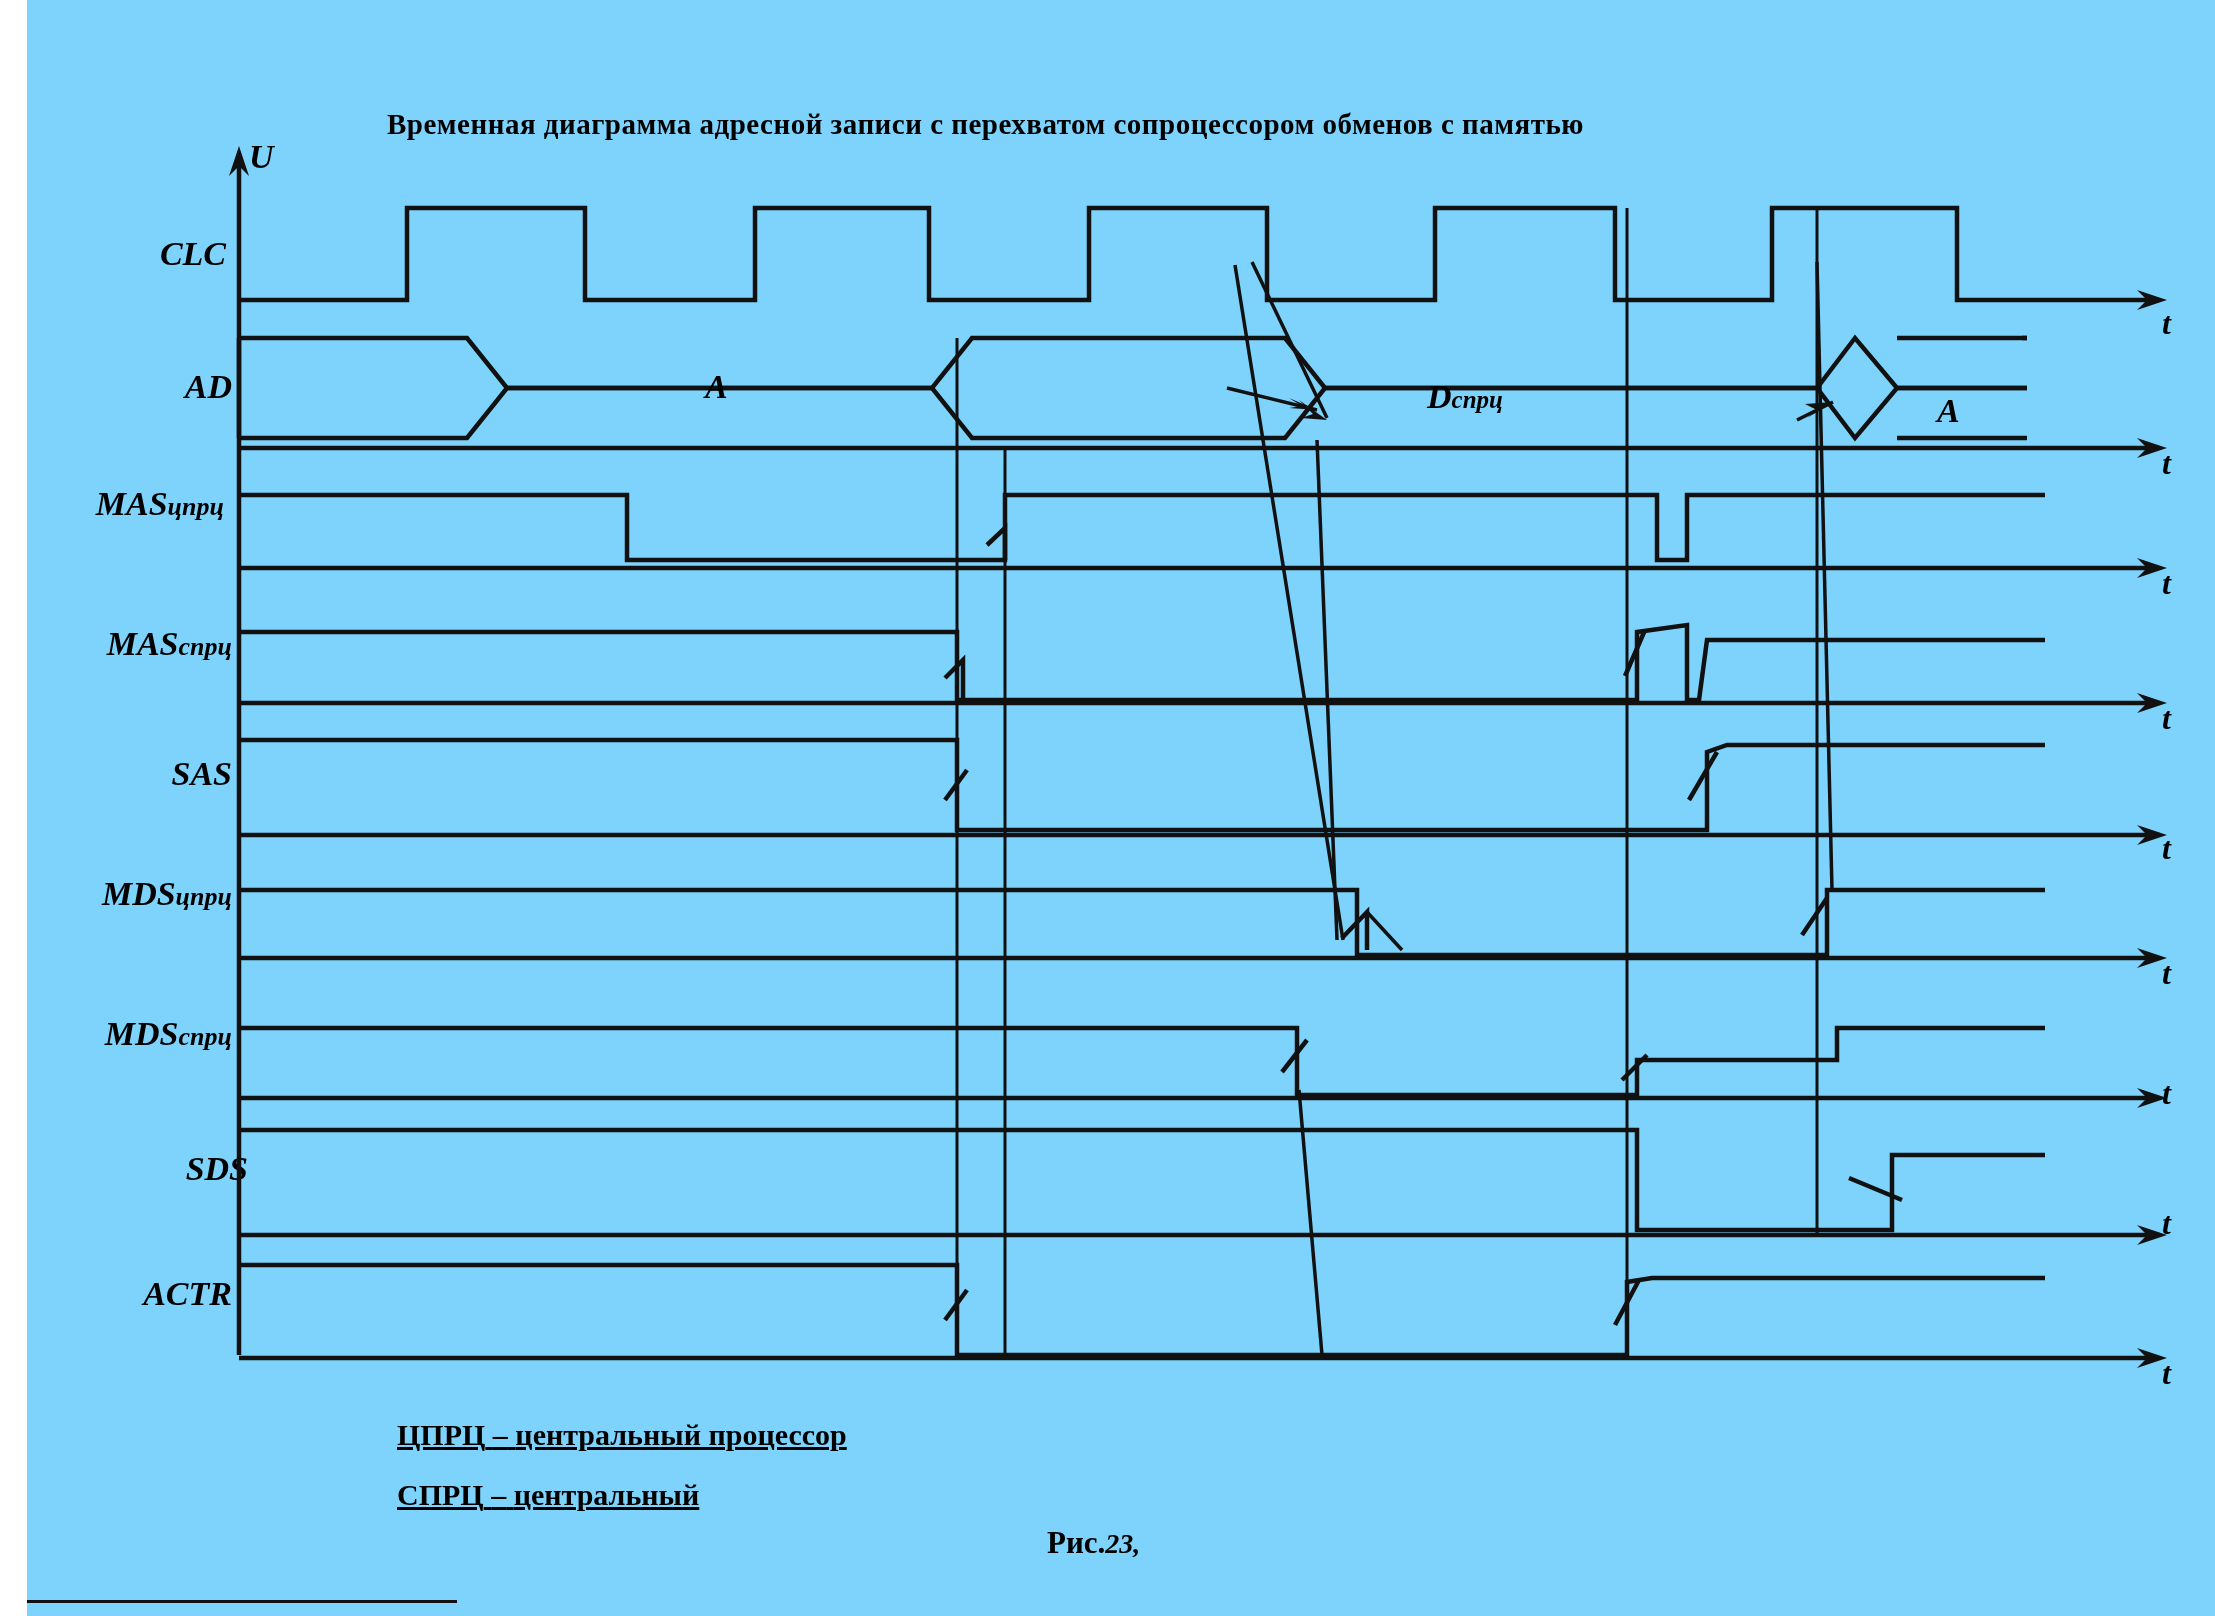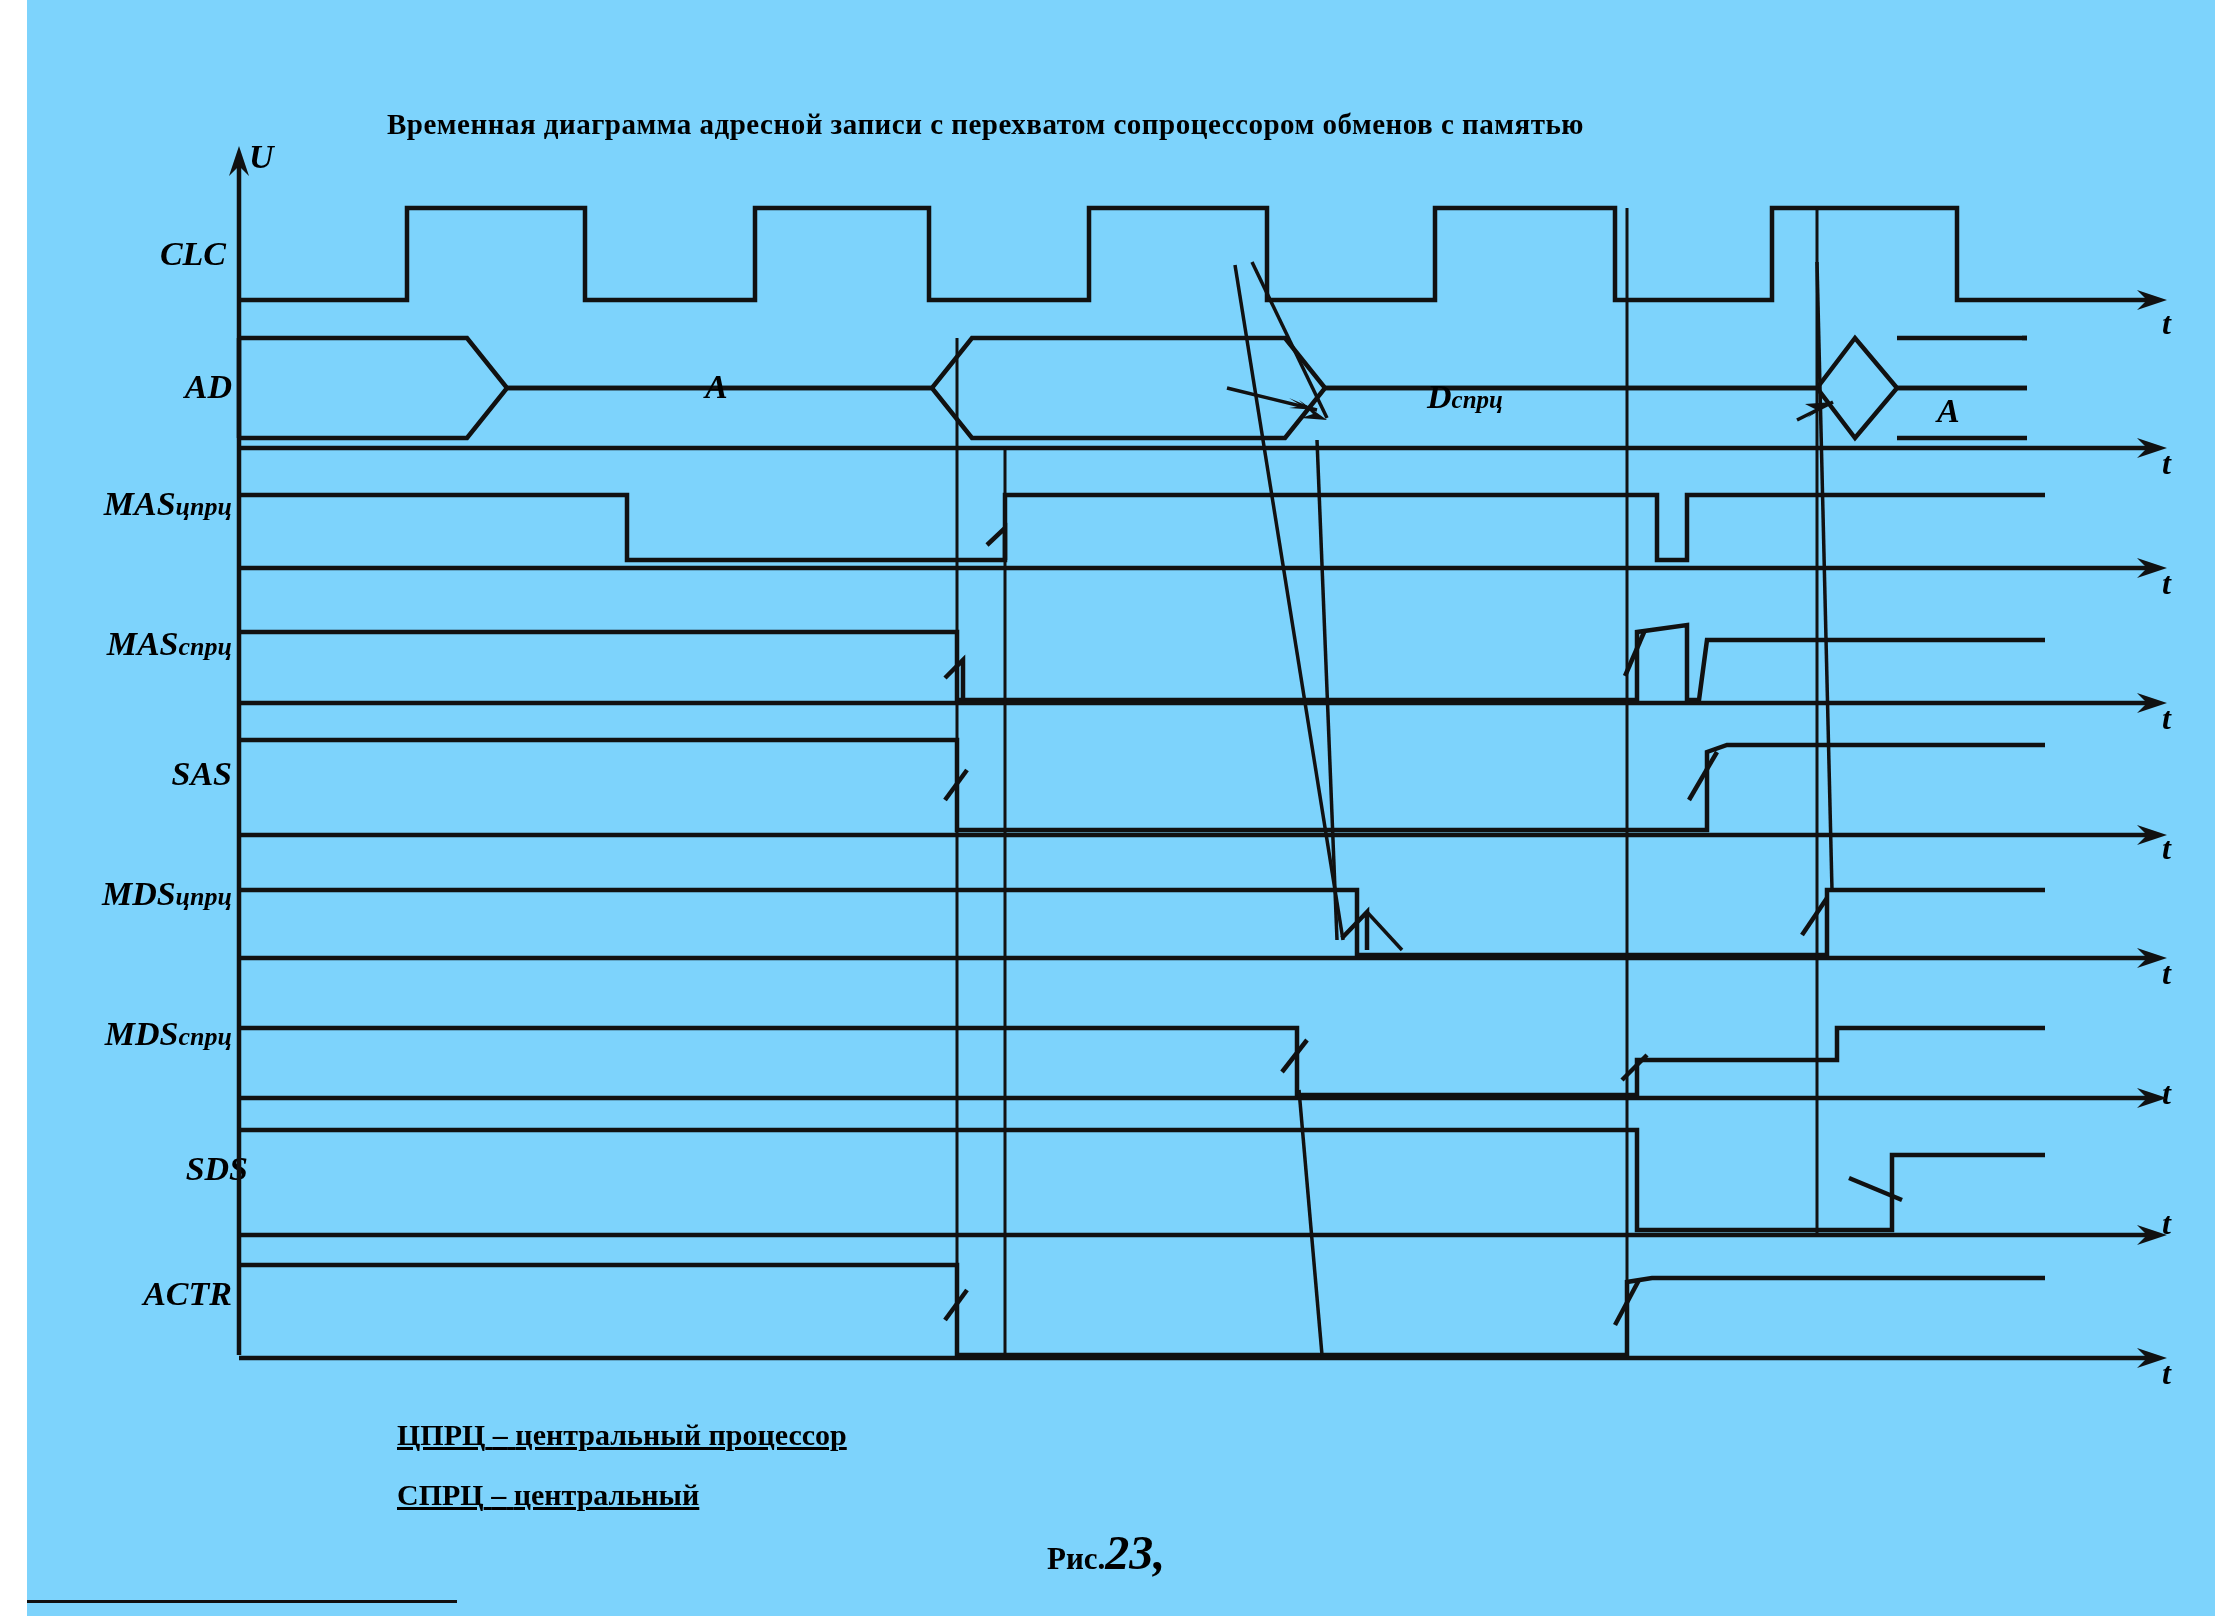--- a/index.html
+++ b/index.html
@@ -91,21 +91,21 @@
     position: absolute;
     left: 1020px;
     top: 1525px;
     font-family: "Liberation Serif", serif;
     font-weight: 700;
     font-size: 31px;
     white-space: nowrap;
   }
   .fig-caption .num {
     font-style: italic;
-    font-size: 48px;
+    font-size: 28px;
   }
   
   .scan-line {
     position: absolute;
     left: 0;
     top: 1600px;
     width: 430px;
     height: 3px;
     background: #111;
   }
@@ -118,21 +118,21 @@
 
   <div class="title">Временная диаграмма адресной записи с перехватом сопроцессором обменов с памятью</div>
   <div class="u-label">U</div>
 
   <div class="sig-label" style="left:64px; top:235px; width:135px;">
     <span>CLC</span>
   </div>
   <div class="sig-label" style="left:70px; top:368px; width:135px;">
     <span>AD</span>
   </div>
-  <div class="sig-label" style="left:20px; top:485px; width:185px;">
+  <div class="sig-label" style="left:12px; top:485px; width:185px;">
     <span>MAS</span><span class="sub">цпрц</span>
   </div>
   <div class="sig-label" style="left:10px; top:625px; width:195px;">
     <span>MAS</span><span class="sub">спрц</span>
   </div>
   <div class="sig-label" style="left:60px; top:755px; width:145px;">
     <span>SAS</span>
   </div>
   <div class="sig-label" style="left:5px; top:875px; width:200px;">
     <span>MDS</span><span class="sub">цпрц</span>

